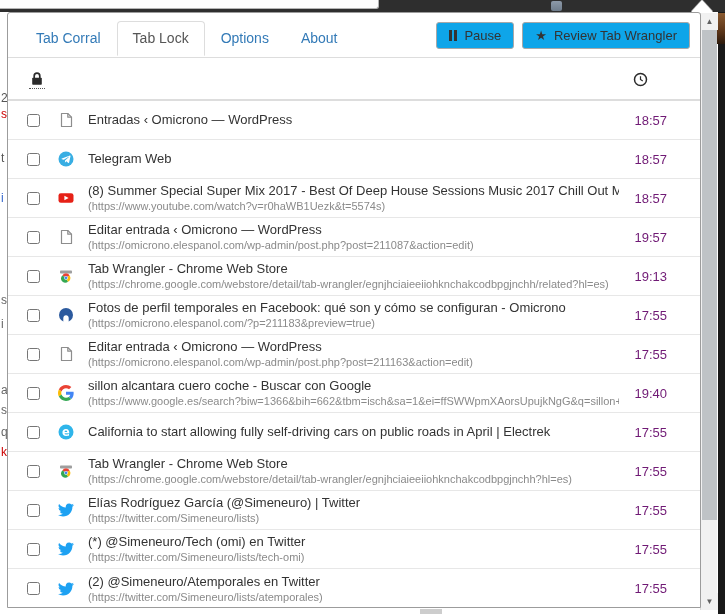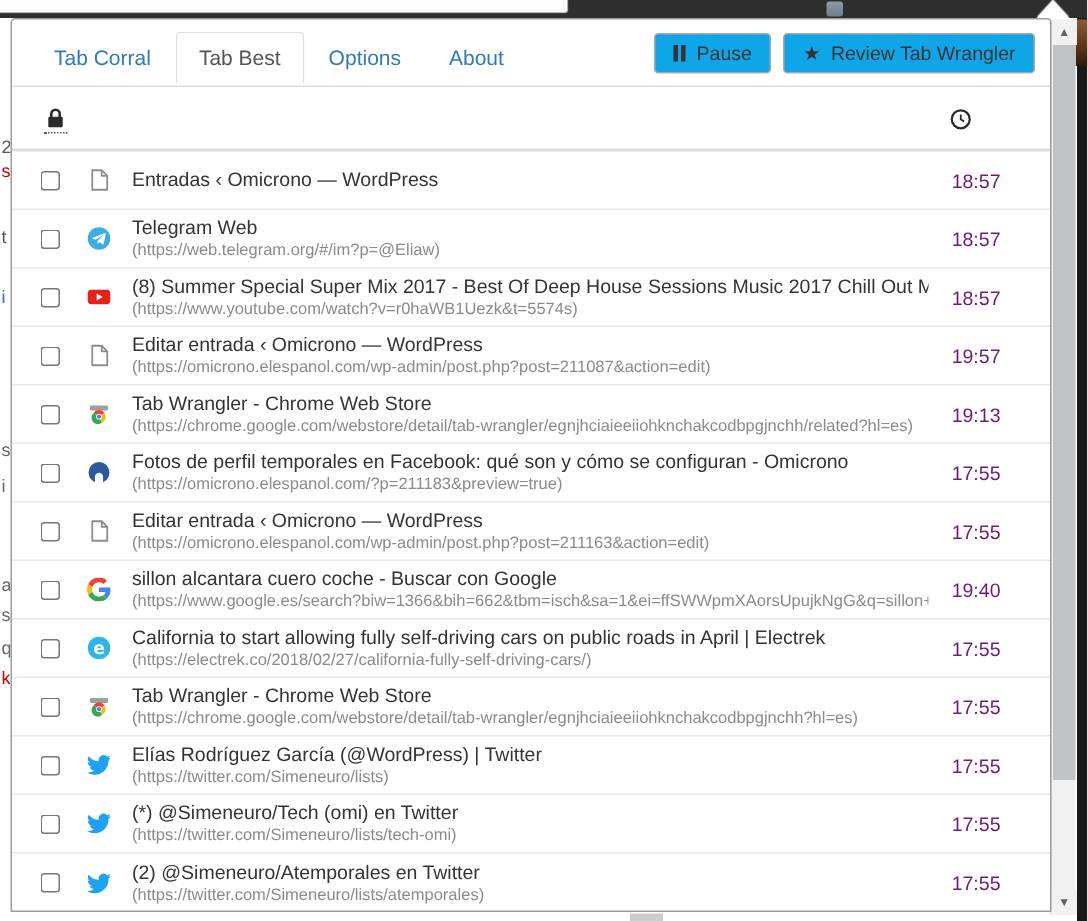--- a/index.html
+++ b/index.html
@@ -105,21 +105,21 @@
     <div class="sb-btn down">▼</div>
   </div>
   <div class="bottom-fragment"></div>
 
   <div class="popup-arrow"></div>
   <div class="popup">
 
     <div class="nav-row">
       <ul class="tabs" id="tab-bar">
           <li class="tab">Tab Corral</li>
-          <li class="tab active">Tab Best</li>
+          <li class="tab active">Tab Lock</li>
           <li class="tab">Options</li>
           <li class="tab">About</li>
         </ul>
       <div class="nav-buttons">
         <button class="btn">
           <span class="pause-glyph">
               <i></i>
               <i></i>
             </span>
           <span>Pause</span>
@@ -168,21 +168,20 @@
       <input type="checkbox" style="">
     </span>
     <span class="cell-favicon">
             <svg viewBox="0 0 16 16">
               <circle cx="8" cy="8" r="7.5" fill="#38aee3"></circle>
               <path d="M11.9 4.4 3.9 7.5c-.55.22-.52.53-.07.67l2.05.64 4.75-3c.22-.15.43-.07.26.09L7.05 9.43l-.14 2.1c.2 0 .3-.09.41-.2l.99-.96 2.06 1.52c.38.21.65.1.75-.35l1.36-6.4c.14-.55-.21-.8-.58-.64z" fill="#fff"></path>
             </svg>
           </span>
     <span class="cell-text">
       <span class="title">Telegram Web</span>
-      <span class="url">(https://web.telegram.org/#/im?p=@Eliaw)</span>
     </span>
     <span class="cell-time">18:57</span>
   </div>
 
   <div class="row">
     <span class="cell-check">
       <input type="checkbox" style="">
     </span>
     <span class="cell-favicon">
             <svg viewBox="0 0 16 16">
@@ -294,21 +293,20 @@
       <input type="checkbox" style="">
     </span>
     <span class="cell-favicon">
             <svg viewBox="0 0 16 16">
               <circle cx="8" cy="8" r="7.5" fill="#2fb5ea"></circle>
               <text x="8" y="12" text-anchor="middle" font-size="11.5" font-weight="bold" fill="#fff" font-family="DejaVu Sans, sans-serif">e</text>
             </svg>
           </span>
     <span class="cell-text">
       <span class="title">California to start allowing fully self-driving cars on public roads in April | Electrek</span>
-      <span class="url">(https://electrek.co/2018/02/27/california-fully-self-driving-cars/)</span>
     </span>
     <span class="cell-time">17:55</span>
   </div>
 
   <div class="row">
     <span class="cell-check">
       <input type="checkbox" style="">
     </span>
     <span class="cell-favicon">
             <svg viewBox="0 0 16 16">
@@ -331,21 +329,21 @@
   <div class="row">
     <span class="cell-check">
       <input type="checkbox" style="">
     </span>
     <span class="cell-favicon">
             <svg viewBox="0 0 24 24">
               <path fill="#1da1f2" d="M23.95 4.57a10 10 0 0 1-2.82.77 4.96 4.96 0 0 0 2.16-2.72c-.95.56-2.01.96-3.13 1.18a4.92 4.92 0 0 0-8.39 4.49A13.94 13.94 0 0 1 1.64 3.16a4.92 4.92 0 0 0 1.52 6.57 4.9 4.9 0 0 1-2.23-.61v.06a4.92 4.92 0 0 0 3.95 4.83 4.9 4.9 0 0 1-2.22.08 4.93 4.93 0 0 0 4.6 3.42A9.87 9.87 0 0 1 0 19.54a13.94 13.94 0 0 0 7.55 2.21c9.06 0 14.01-7.5 14.01-14.01 0-.21 0-.42-.01-.63a10 10 0 0 0 2.4-2.54z"></path>
             </svg>
           </span>
     <span class="cell-text">
-      <span class="title">Elías Rodríguez García (@WordPress) | Twitter</span>
+      <span class="title">Elías Rodríguez García (@Simeneuro) | Twitter</span>
       <span class="url">(https://twitter.com/Simeneuro/lists)</span>
     </span>
     <span class="cell-time">17:55</span>
   </div>
 
   <div class="row">
     <span class="cell-check">
       <input type="checkbox" style="">
     </span>
     <span class="cell-favicon">

